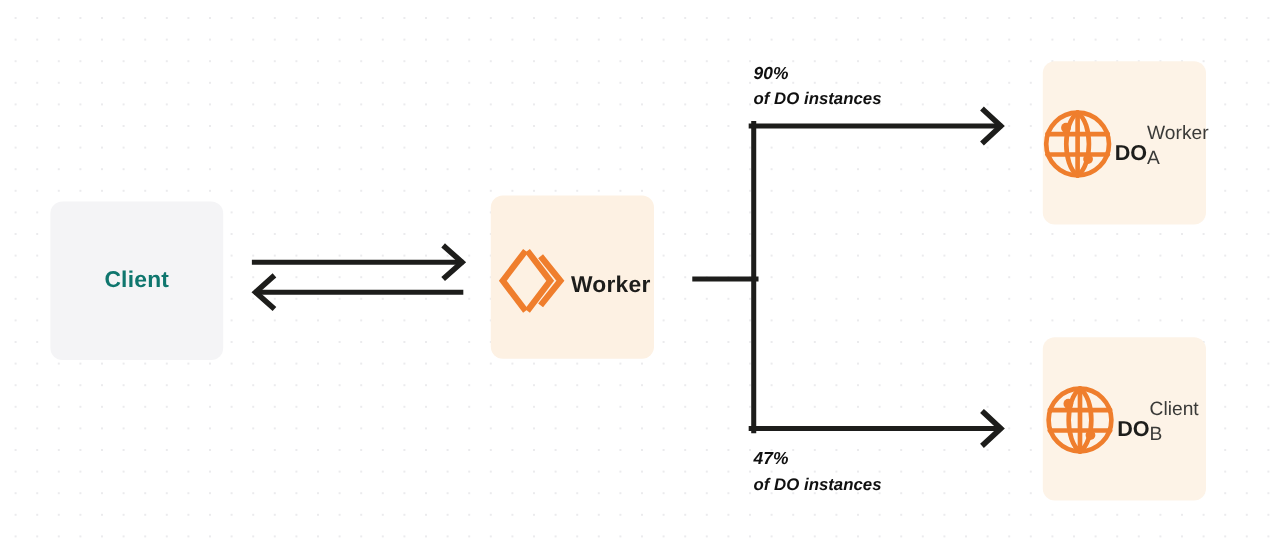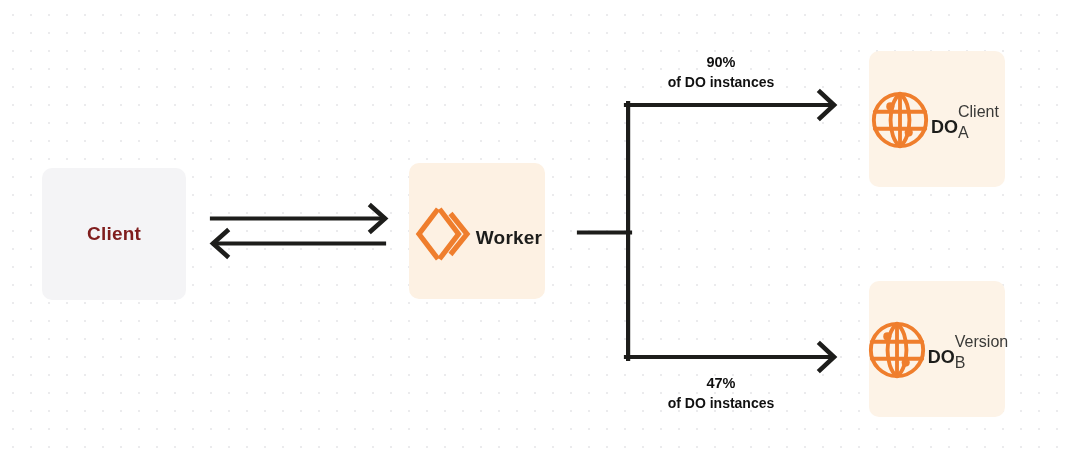--- a/index.html
+++ b/index.html
@@ -34,21 +34,21 @@
   #client-node {
     left: 42px;
     top: 168px;
     width: 144px;
     height: 132px;
     background-color: #f4f4f6;
   }
   .client-label {
     font-size: 19px;
     font-weight: bold;
-    color: #7f1d1d;
+    color: #0f766e;
     letter-spacing: .2px;
   }
   
   #worker-node {
     left: 409px;
     top: 163px;
     width: 136px;
     height: 136px;
     background-color: #fdf1e3;
     padding-top: 10px;
@@ -79,25 +79,25 @@
   .do-sub {
     font-size: 16px;
     font-weight: normal;
     color: #3a3a38;
     line-height: 1.3;
     margin-top: 1px;
   }
   
   .edge-label {
     position: absolute;
-    text-align: center;
     color: #101010;
     font-weight: bold;
     line-height: 1.42;
     white-space: nowrap;
+    font-style: italic;
   }
   .edge-label .pct { font-size: 14.5px; display: block; }
   .edge-label .sub { font-size: 14px; display: block; }
   #label-top    { left: 628px; top: 52px;  width: 186px; }
   #label-bottom { left: 628px; top: 373px; width: 186px; }
 
   
   #edges {
     position: absolute;
     left: 0; top: 0;
@@ -182,40 +182,40 @@
           <line x1="6" y1="41" x2="58" y2="41"></line>
           <line x1="32" y1="5" x2="32" y2="59"></line>
           <path d="M32 5 C 19 14, 19 50, 32 59"></path>
           <path d="M32 5 C 45 14, 45 50, 32 59"></path>
         </g>
         <circle cx="22" cy="18" r="4.2" fill="#ef7e2d"></circle>
         <circle cx="41" cy="45" r="4.2" fill="#ef7e2d"></circle>
       </svg>
     </span>
     <span class="do-title">DO</span>
-    <span class="do-sub">Client A</span>
+    <span class="do-sub">Worker A</span>
   </div>
 
   <div class="node do-node" id="do-b-node">
     <span>
       <svg width="62" height="62" viewBox="0 0 64 64" xmlns="http://www.w3.org/2000/svg">
         <g fill="none" stroke="#ef7e2d" stroke-width="4" stroke-linecap="round">
           <circle cx="32" cy="32" r="27"></circle>
           <line x1="6" y1="23.5" x2="58" y2="23.5"></line>
           <line x1="6" y1="41" x2="58" y2="41"></line>
           <line x1="32" y1="5" x2="32" y2="59"></line>
           <path d="M32 5 C 19 14, 19 50, 32 59"></path>
           <path d="M32 5 C 45 14, 45 50, 32 59"></path>
         </g>
         <circle cx="22" cy="18" r="4.2" fill="#ef7e2d"></circle>
         <circle cx="41" cy="45" r="4.2" fill="#ef7e2d"></circle>
       </svg>
     </span>
     <span class="do-title">DO</span>
-    <span class="do-sub">Version B</span>
+    <span class="do-sub">Client B</span>
   </div>
 
   <div class="edge-label" id="label-top">
     <span class="pct">90%</span>
     <span class="sub">of DO instances</span>
   </div>
 
   <div class="edge-label" id="label-bottom">
     <span class="pct">47%</span>
     <span class="sub">of DO instances</span>

